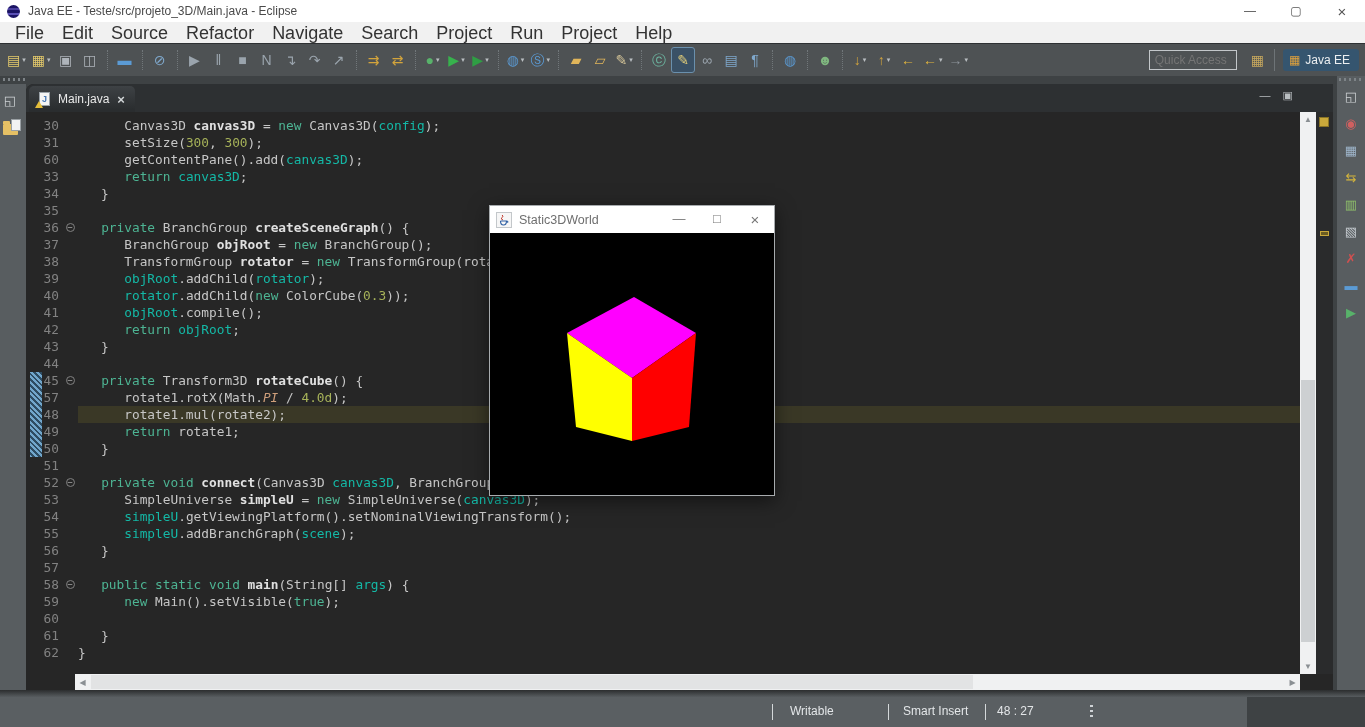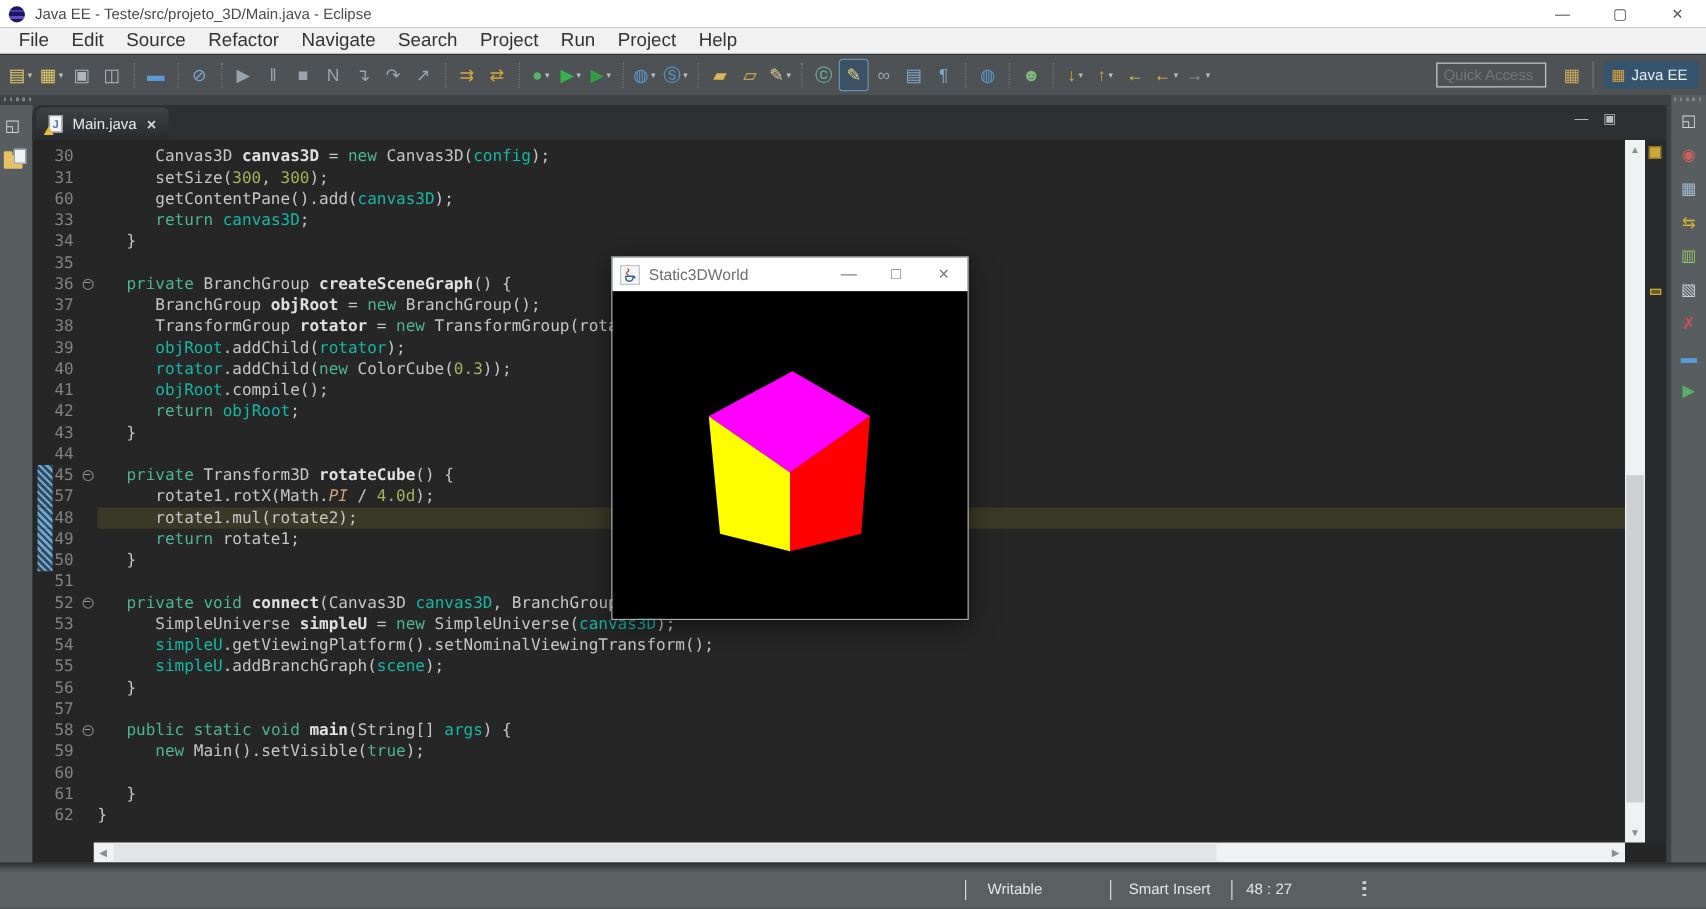--- a/index.html
+++ b/index.html
@@ -11,21 +11,21 @@
   #titlebar { position:absolute; left:0; top:0; width:1365px; height:22px; background:#ffffff;
               display:flex; align-items:center; }
   .app-icon { width:13px; height:13px; border-radius:50%; margin:0 8px 0 7px;
               background:linear-gradient(180deg,#1b1464 0 3px,#4a3f9f 3px 5px,#1b1464 5px 8px,#5a50b5 8px 10px,#1b1464 10px 13px); }
   #win-title { font-size:12px; color:#4a4a4a; }
   .caption-btns { margin-left:auto; display:flex; height:22px; }
   .cap { width:46px; height:22px; display:flex; align-items:center; justify-content:center;
          color:#555; font-size:12px; }
   #menubar { position:absolute; left:0; top:22px; width:1365px; height:22px; background:#f1f1f1;
              display:flex; align-items:center; padding-left:6px; border-bottom:1px solid #2e3133; }
-  .menu-item { font-size:15px; color:#333; padding:0 9px; line-height:22px; }
+  .menu-item { font-size:18px; color:#333; padding:0 9px; line-height:22px; }
 
   
   #toolbar { position:absolute; left:0; top:44px; width:1365px; height:32px; background:#4e5254;
              display:flex; align-items:center; padding-left:4px; }
   .tbtn { height:24px; min-width:22px; display:flex; align-items:center; justify-content:center;
           margin:0 1px; border-radius:2px; padding:0 2px; }
   .tbtn.active { background:#3a5166; outline:1px solid #6a90ad; }
   .tglyph { font-size:14px; line-height:14px; }
   .caret { font-size:7px; color:#b9bec1; margin-left:2px; }
   .tsep { width:1px; height:20px; border-left:1px dotted #71777a; margin:0 5px; }
@@ -97,21 +97,21 @@
   .mk2 { position:absolute; top:119px; left:4px; width:9px; height:5px; background:#6b5c22; border:1px solid #c9a83b; }
   #hscroll { position:absolute; bottom:0; left:49px; right:33px; height:16px; background:#f0f1f2; }
   .harrow { position:absolute; top:0; width:15px; height:16px; color:#8a8f93; font-size:8px;
             display:flex; align-items:center; justify-content:center; }
   #hthumb { position:absolute; top:1px; bottom:1px; left:16px; width:72%; background:#e2e3e4; }
 
   #bottom-grad { position:absolute; left:0; top:690px; width:1365px; height:7px;
                  background:linear-gradient(180deg,#2b2d2e,#575c5f); }
 
   
-  #statusbar { position:absolute; left:0; top:697px; width:1365px; height:30px; background:#5a5f62; }
+  #statusbar { position:absolute; left:0; top:697px; width:1247px; height:30px; background:#5a5f62; }
   .ssep { position:absolute; top:7px; width:1px; height:16px; background:#d4d8da; }
   .sitem { position:absolute; top:7px; font-size:12px; color:#e3e6e8; }
   .sgrip { position:absolute; left:1090px; top:8px; width:3px; height:14px;
            background:repeating-linear-gradient(180deg,#cfd3d6 0 2px,transparent 2px 5px); }
 
   
   #float-win { position:absolute; left:489px; top:205px; width:286px; z-index:10;
                box-shadow:0 5px 18px rgba(0,0,0,.5); border:1px solid #a7abae; }
   #float-title { height:27px; background:#ffffff; display:flex; align-items:center; padding-left:6px; }
   #float-title .jlogo { width:16px; height:16px; border:1px solid #c3c7ca; background:#f6f6f6;

